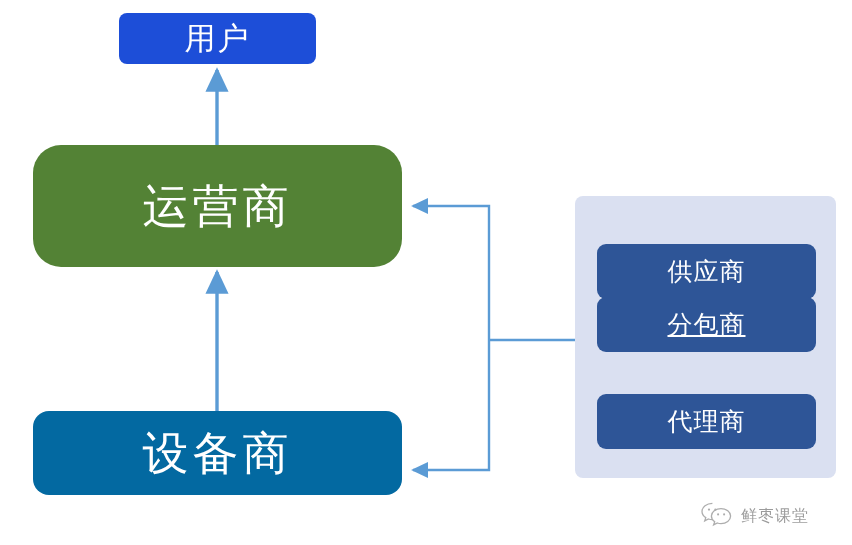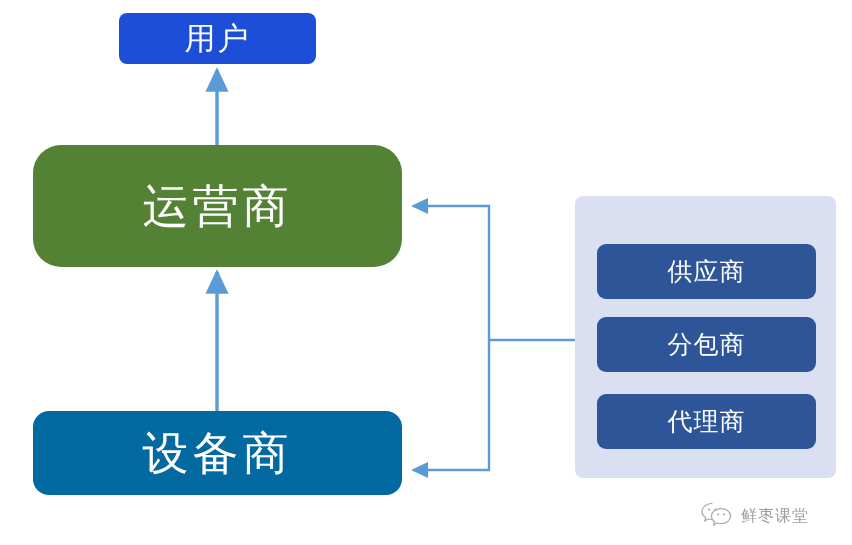--- a/index.html
+++ b/index.html
@@ -84,21 +84,21 @@
     border-radius: 9px;
     display: flex;
     align-items: center;
     justify-content: center;
     color: #ffffff;
     font-size: 25px;
     letter-spacing: 1px;
     box-sizing: border-box;
   }
   #partner-0 { top: 32px; margin-top: 16px; }
-  #partner-1 { top: 121px; }
+  #partner-1 { top: 101px; text-decoration: underline; }
   #partner-2 { top: 198px; }
 
   
   #connectors {
     position: absolute;
     left: 0;
     top: 0;
     width: 852px;
     height: 545px;
     pointer-events: none;

